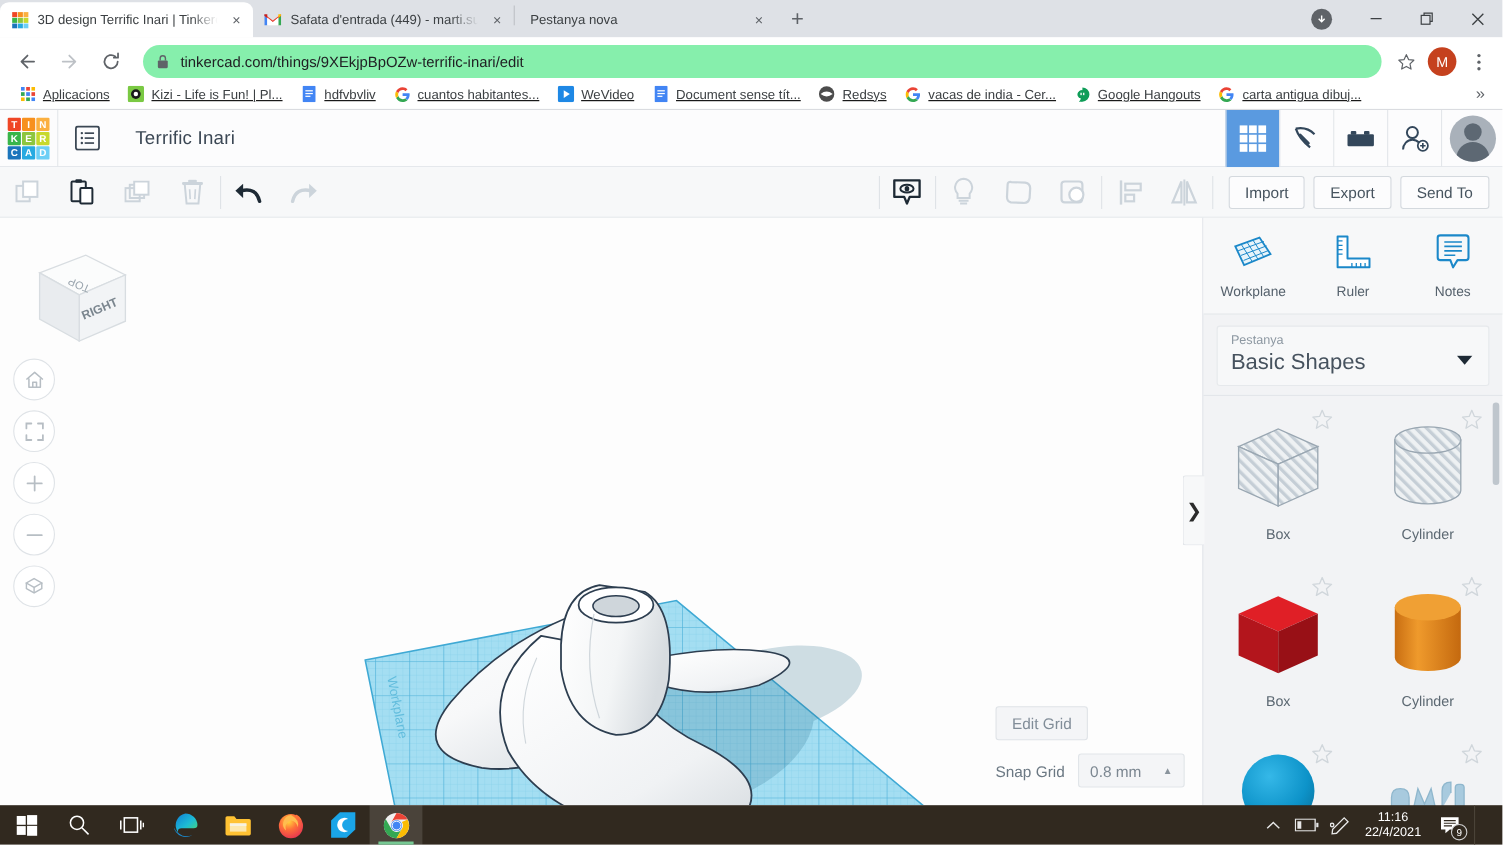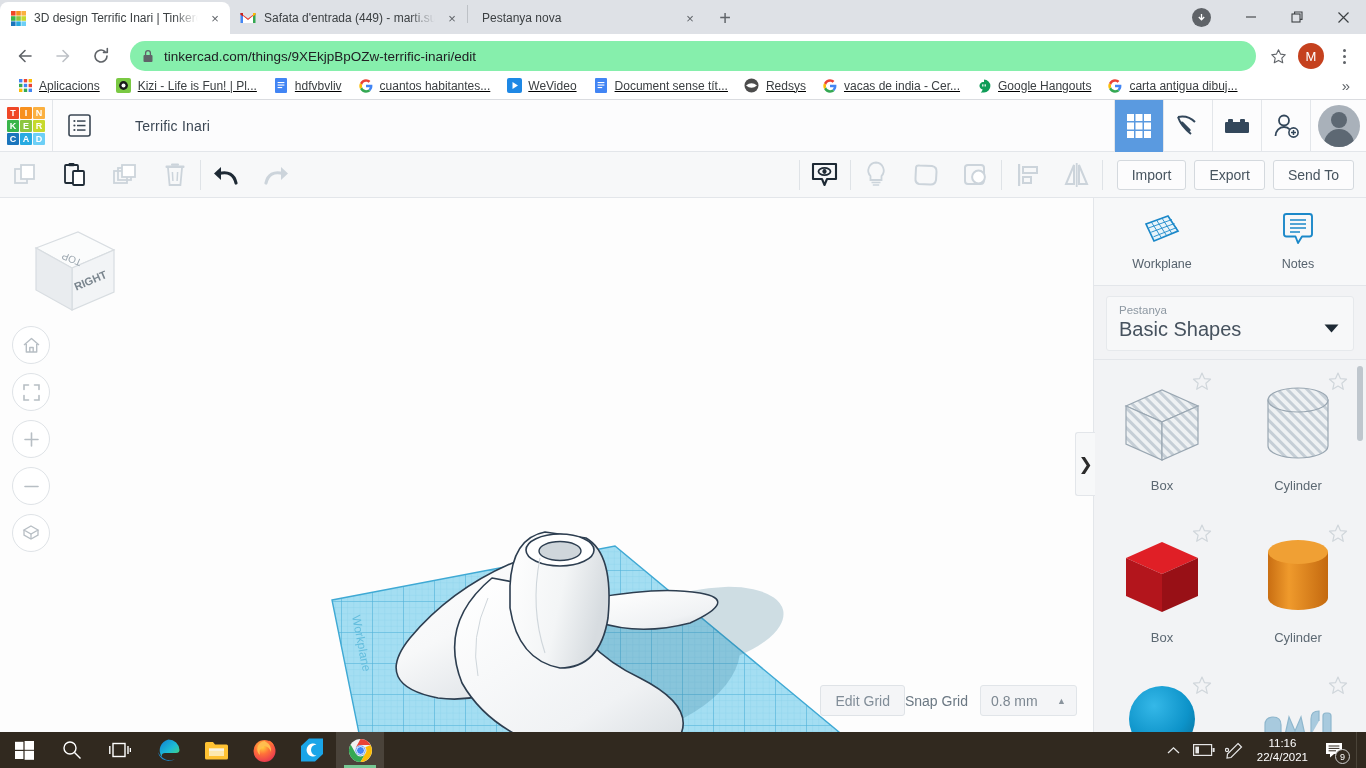--- a/index.html
+++ b/index.html
@@ -90,21 +90,21 @@
   }
   .tc-logo { width: 52px; height: 52px; display:flex;align-items:center;justify-content:center; }
   .logo-grid { display: grid; grid-template-columns: repeat(3,12px); grid-template-rows: repeat(3,12px); gap: 1px; }
   .logo-grid span {
     font-size: 9px; font-weight: bold; color: #fff;
     display: flex; align-items: center; justify-content: center;
     border-radius: 1px; font-family: "Liberation Sans", sans-serif;
   }
   .hdr-divider { width: 1px; height: 52px; background: #e3e6ea; }
   .hdr-listbtn { width: 52px; height: 52px; display:flex;align-items:center;justify-content:center; }
-  .tc-title { font-size: 14px; color: #3b4754; margin-left: 30px; letter-spacing: .2px; }
+  .tc-title { font-size: 17px; color: #3b4754; margin-left: 18px; letter-spacing: .2px; }
   .hdr-right { margin-left: auto; display: flex; align-items: stretch; height: 52px; }
   .hdr-icon {
     width: 49px; height: 52px; display:flex;align-items:center;justify-content:center;
     border-left: 1px solid #e3e6ea;
   }
   .hdr-icon.active { background: #5a9ae0; }
   .hdr-avatar-wrap { width: 56px; height:52px; display:flex;align-items:center;justify-content:center; border-left:1px solid #e3e6ea;}
   .hdr-avatar { width: 42px; height: 42px; border-radius: 50%; background: #a9b1ba; overflow: hidden; position: relative; }
   .hdr-avatar::before { content:""; position:absolute; width:16px;height:16px;border-radius:50%;background:#5d6873;left:13px;top:7px;}
   .hdr-avatar::after { content:""; position:absolute; width:30px;height:22px;border-radius:15px 15px 0 0;background:#5d6873;left:6px;top:24px;}
@@ -131,21 +131,21 @@
   .canvas {
     position: absolute; top: 198px; left: 0; width: 1093px; height: 534px;
     background: #fdfdfd; overflow: hidden;
   }
   .viewcube { position: absolute; left: 18px; top: 20px; }
   .navbtns { position: absolute; left: 12px; top: 128px; display: flex; flex-direction: column; gap: 9px; }
   .navbtn {
     width: 38px; height: 38px; border-radius: 50%; border: 1px solid #dfe3e7;
     background: #fff; display:flex;align-items:center;justify-content:center;
   }
-  .grid-ctrls { position: absolute; right: 16px; bottom: 16px; display: flex; flex-direction: row; align-items: flex-start; }
+  .grid-ctrls { position: absolute; right: 16px; bottom: 16px; display: flex; flex-direction: column; align-items: flex-start; gap: 12px; }
   .edit-grid-btn {
     height: 31px; padding: 0 14px; border: 1px solid #dfe3e7; border-radius: 3px;
     background: #f4f5f7; color: #818d98; font-size: 14px; display:flex;align-items:center;
   }
   .snap-row { display: flex; align-items: center; gap: 12px; }
   .snap-label { font-size: 14px; color: #6b7883; }
   .snap-select {
     height: 31px; min-width: 97px; padding: 0 10px; border: 1px solid #e1e5e9; border-radius: 3px;
     background: #f4f5f7; color: #7c8791; font-size: 14px;
     display: flex; align-items: center; justify-content: space-between; gap: 10px;
@@ -185,21 +185,21 @@
   }
 
   
   .taskbar {
     position: absolute; left: 0; bottom: 0; width: 1366px; height: 36px;
     background: #31291f; display: flex; align-items: center;
   }
   .tb-icon { width: 48px; height: 36px; display:flex;align-items:center;justify-content:center; position:relative;}
   .tb-icon.running { background: rgba(255,255,255,0.12); }
   .tb-icon.running::after { content:""; position:absolute; bottom:0; left:8px; right:8px; height:3px; background:#76c893; }
-  .tray { margin-left: auto; display: flex; align-items: center; height: 36px; padding-right: 4px; }
+  .tray { margin-left: auto; display: flex; align-items: center; height: 36px; padding-right: 20px; }
   .tray-ico { width: 30px; height: 36px; display:flex;align-items:center;justify-content:center; color:#fff;}
   .clock { color:#fff; font-size:11.5px; line-height:14px; text-align:center; padding:0 8px; }
   .notif { width: 36px; height:36px; display:flex;align-items:center;justify-content:center; position:relative;}
   .notif-badge {
     position:absolute; right:2px; bottom:4px; width:15px; height:15px; border-radius:50%;
     background:#31291f; border:1px solid #cfcfcf; color:#fff; font-size:9px;
     display:flex;align-items:center;justify-content:center;
   }
   .tray-edge { width: 6px; height: 36px; border-left: 1px solid #4a4338; margin-left: 4px; }
 </style>
@@ -737,20 +737,30 @@
           <svg width="40" height="34" viewBox="0 0 40 34">
             <polygon points="4,12 26,4 36,19 12,29" fill="#e8f4fa" stroke="#1b88c9" stroke-width="1.7"></polygon>
             <path d="M9.3,10 L19.3,25.6 M14.6,8.1 L24.6,23.6 M20,6.2 L30,21.7" stroke="#1b88c9" stroke-width="0.9"></path>
             <path d="M6.5,16 L30,7.5 M9.2,20.2 L32.5,11.5 M11.5,24.8 L34.5,15.6" stroke="#1b88c9" stroke-width="0.9"></path>
           </svg>
         </span>
         <span class="ptool-label">Workplane</span>
       </div>
       <div class="ptool">
         <span>
+          <svg width="36" height="34" viewBox="0 0 36 34">
+            <path d="M4 3 L13 3 L13 23 L33 23 L33 31 L4 31 Z" fill="#fff" stroke="#1b88c9" stroke-width="1.8" stroke-linejoin="round"></path>
+            <path d="M4 7 L8.5 7 M4 11 L8.5 11 M4 15 L8.5 15 M4 19 L8.5 19" stroke="#1b88c9" stroke-width="1.2"></path>
+            <path d="M17 31 L17 27 M21 31 L21 27 M25 31 L25 27 M29 31 L29 27" stroke="#1b88c9" stroke-width="1.2"></path>
+          </svg>
+        </span>
+        <span class="ptool-label">Ruler</span>
+      </div>
+      <div class="ptool">
+        <span>
           <svg width="34" height="34" viewBox="0 0 34 34">
             <path d="M3 4 Q3 2 5.5 2 L28.5 2 Q31 2 31 4.5 L31 22 Q31 24.5 28.5 24.5 L21 24.5 L17 31 L14.5 24.5 L5.5 24.5 Q3 24.5 3 22 Z" fill="none" stroke="#1b88c9" stroke-width="1.9" stroke-linejoin="round"></path>
             <path d="M9 8 L25 8 M9 12 L25 12 M9 16 L25 16 M9 20 L19 20" stroke="#1b88c9" stroke-width="1.5"></path>
           </svg>
         </span>
         <span class="ptool-label">Notes</span>
       </div>
     </div>
 
     <div class="panel-select-wrap">

